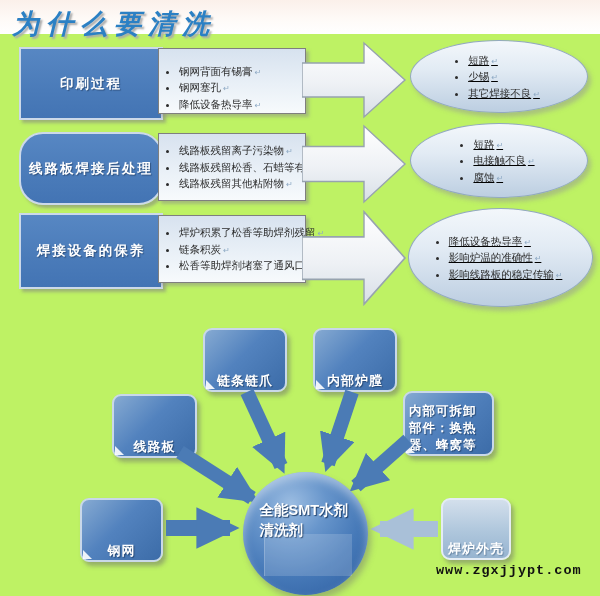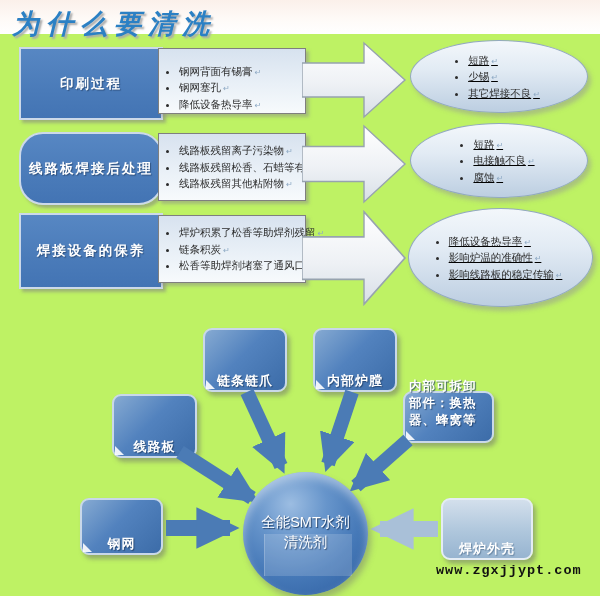--- a/index.html
+++ b/index.html
@@ -92,39 +92,39 @@
     color:#ffffff; font-weight:bold; font-size:13px; letter-spacing:1px;
     text-shadow:1px 1px 1px rgba(30,60,100,.8); text-align:center;
   }
   .node::after { 
     content:""; position:absolute; left:1px; bottom:1px; width:9px; height:9px;
     background:rgba(255,255,255,.9); clip-path:polygon(0 0, 0 100%, 100% 100%);
   }
   .node-chain   { left:203px; top:328px; width:84px; height:64px; }
   .node-chamber { left:313px; top:328px; width:84px; height:64px; }
   .node-pcb     { left:112px; top:394px; width:85px; height:64px; }
-  .node-parts   { left:403px; top:391px; width:91px; height:52px;
-                  font-size:12.5px; line-height:1.35; padding:12px 4px; text-align:left; }
-  .node-stencil { left:80px;  top:498px; width:83px; height:57px; }
-  .node-shell   { left:441px; top:498px; width:92px; height:62px;
+  .node-parts   { left:403px; top:391px; width:91px; height:65px;
+                  font-size:12.5px; line-height:1.35; padding:0 4px; text-align:left; }
+  .node-stencil { left:80px;  top:498px; width:83px; height:64px; }
+  .node-shell   { left:441px; top:498px; width:70px; height:62px;
                   background:linear-gradient(180deg,#d3dfec 0%, #aec6dc 55%, #97b4d0 100%);
                   border-color:#e4ecf4; text-shadow:1px 1px 1px rgba(90,120,150,.8); }
   .node-shell::after { display:none; }
 
   .sphere {
     position:absolute; left:243px; top:472px; width:125px; height:123px;
     border-radius:50%;
     background:radial-gradient(circle at 38% 26%, #9cbde2 0%, #6795cb 30%, #4679b8 60%, #2d5d9f 100%);
     box-shadow:inset 0 6px 10px rgba(255,255,255,.45), 3px 5px 6px rgba(110,110,110,.45);
     display:flex; flex-direction:column; align-items:center;
     z-index:5;
   }
   .sphere .label {
-    margin-top:40px; width:92px; text-align:center;
-    color:#ffffff; font-weight:normal; font-size:14.5px; line-height:1.4;
+    margin-top:28px; width:92px; text-align:left;
+    color:#ffffff; font-weight:bold; font-size:14.5px; line-height:1.4;
     text-shadow:1px 1px 1px rgba(20,50,90,.9);
   }
   .sphere .wm-patch {
     position:absolute; left:21px; top:62px; width:88px; height:42px;
     background:rgba(255,255,255,.16); border-left:1px solid rgba(255,255,255,.2);
   }
 
   #flow-arrows { position:absolute; left:0; top:320px; width:600px; height:276px; z-index:3; }
 
   .site-watermark {

